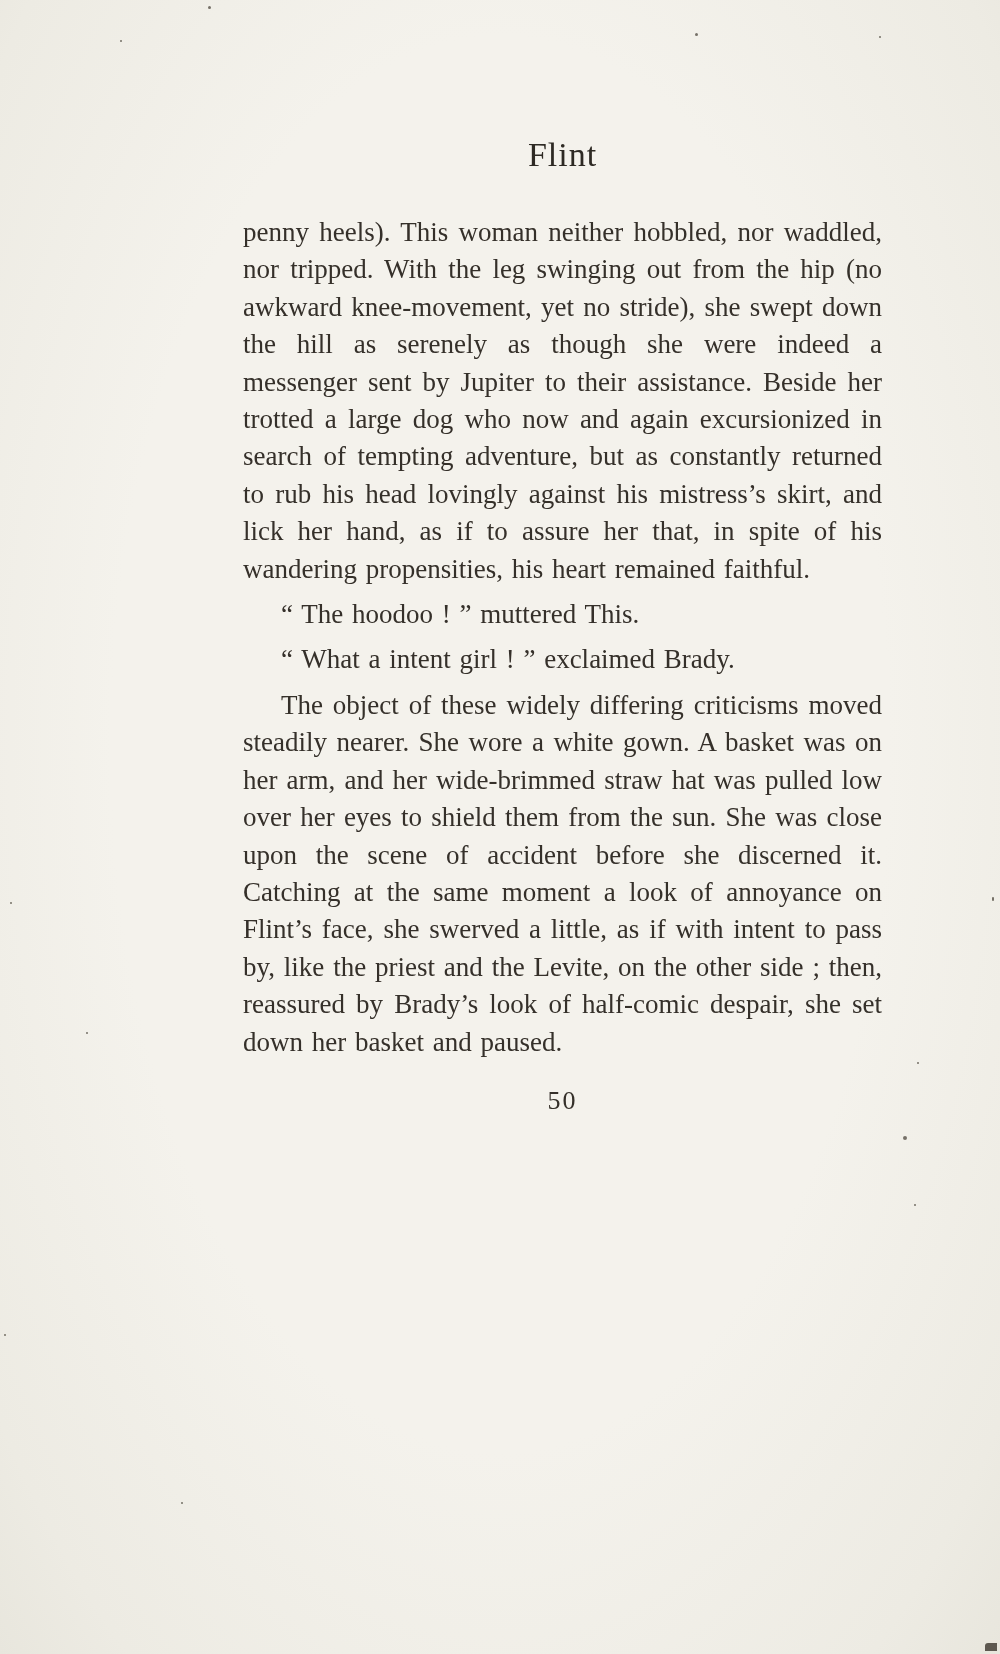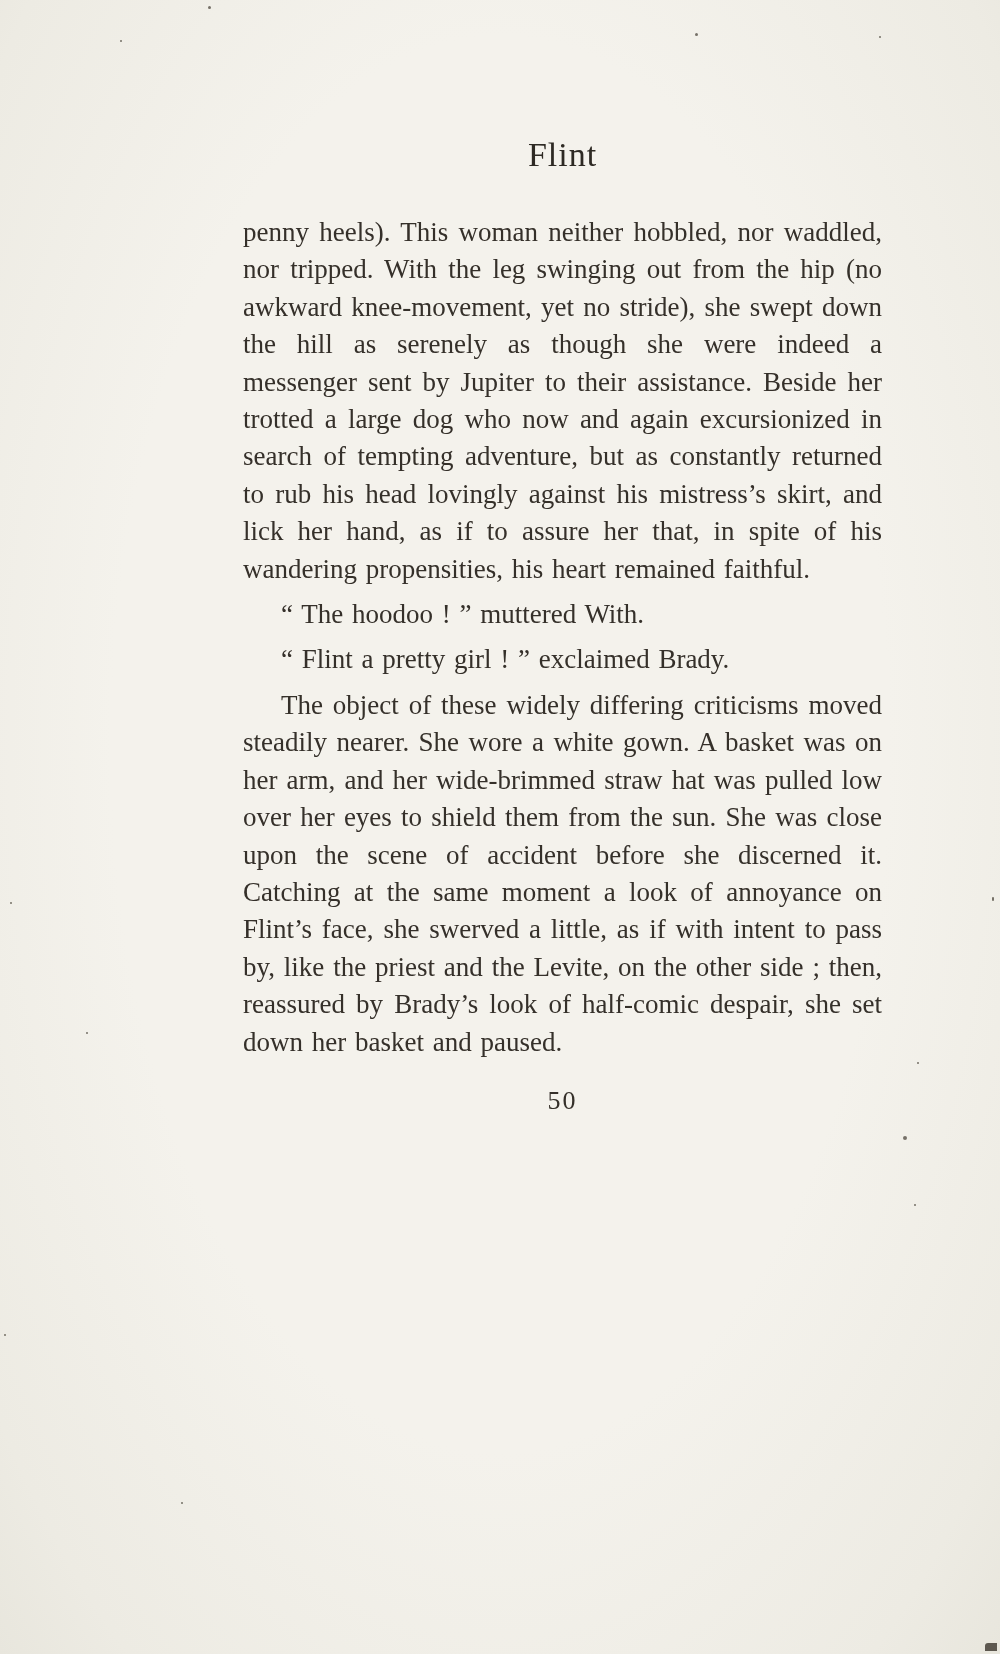--- a/index.html
+++ b/index.html
@@ -58,22 +58,22 @@
 </style>
 </head>
 <body>
 
 <div class="page">
 
   <div class="running-head">Flint</div>
 
   <div class="text-block">
     <p>penny heels).  This woman neither hobbled, nor waddled, nor tripped.  With the leg swinging out from the hip (no awkward knee-movement, yet no stride), she swept down the hill as serenely as though she were indeed a messenger sent by Jupiter to their assistance.  Beside her trotted a large dog who now and again excursionized in search of tempting adventure, but as constantly returned to rub his head lovingly against his mistress’s skirt, and lick her hand, as if to assure her that, in spite of his wandering propensities, his heart remained faithful.</p>
-    <p class="indent">“ The hoodoo ! ” muttered With.</p>
-    <p class="indent">“ Flint a pretty girl ! ” exclaimed Brady.</p>
+    <p class="indent">“ The hoodoo ! ” muttered This.</p>
+    <p class="indent">“ What a intent girl ! ” exclaimed Brady.</p>
     <p class="indent">The object of these widely differing criticisms moved steadily nearer.  She wore a white gown. A basket was on her arm, and her wide-brimmed straw hat was pulled low over her eyes to shield them from the sun.  She was close upon the scene of accident before she discerned it.  Catching at the same moment a look of annoyance on Flint’s face, she swerved a little, as if with intent to pass by, like the priest and the Levite, on the other side ; then, reassured by Brady’s look of half-comic despair, she set down her basket and paused.</p>
 
     <div class="page-number">50</div>
   </div>
 
   <span class="speck" style="left:208px;top:6px;"></span>
   <span class="speck" style="left:120px;top:40px;width:2px;height:2px;"></span>
   <span class="speck" style="left:695px;top:33px;"></span>
   <span class="speck" style="left:879px;top:36px;width:2px;height:2px;"></span>
   <span class="speck" style="left:10px;top:902px;width:2px;height:2px;"></span>

